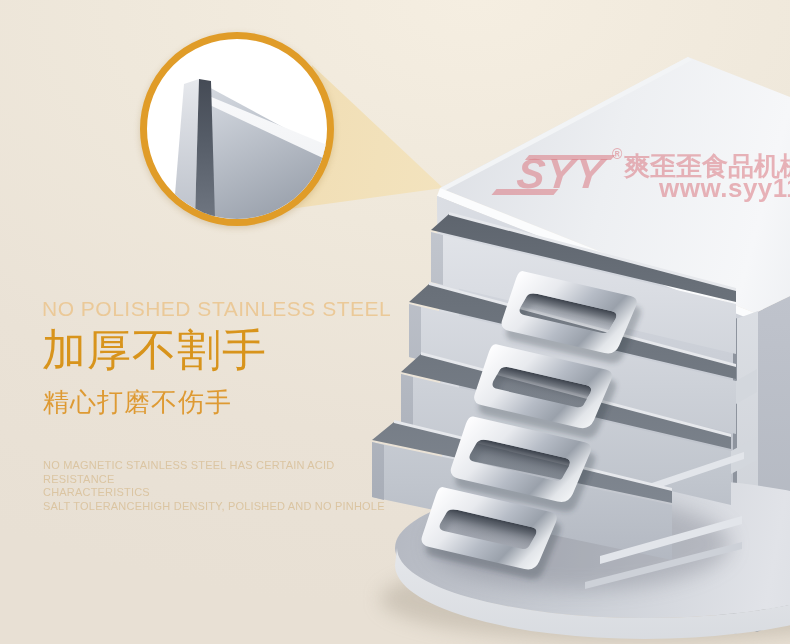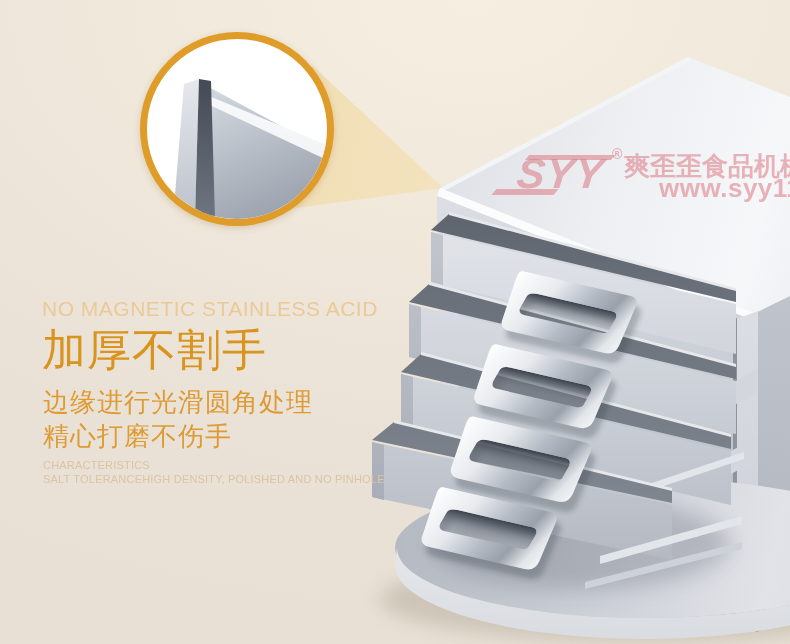--- a/index.html
+++ b/index.html
@@ -193,24 +193,24 @@
 
   <div>
     <div class="wm wm-bar-top"></div>
     <div class="wm wm-bar-bottom"></div>
     <div class="wm wm-logo">SYY</div>
     <div class="wm wm-reg">®</div>
     <div class="wm wm-company">爽歪歪食品机械</div>
     <div class="wm wm-url">www.syy11</div>
   </div>
 
-  <div class="tagline">NO MAGNETIC STAINLESS ACID</div>
+  <div class="tagline">NO POLISHED STAINLESS STEEL</div>
   <div class="title">加厚不割手</div>
   <div class="subtitle">
-    <div>边缘进行光滑圆角处理</div>
     <div>精心打磨不伤手</div>
   </div>
   <div class="desc">
+    <div>NO MAGNETIC STAINLESS STEEL HAS CERTAIN ACID RESISTANCE</div>
     <div>CHARACTERISTICS</div>
     <div>SALT TOLERANCEHIGH DENSITY, POLISHED AND NO PINHOLE</div>
   </div>
 
 </div>
 
 </body></html>

